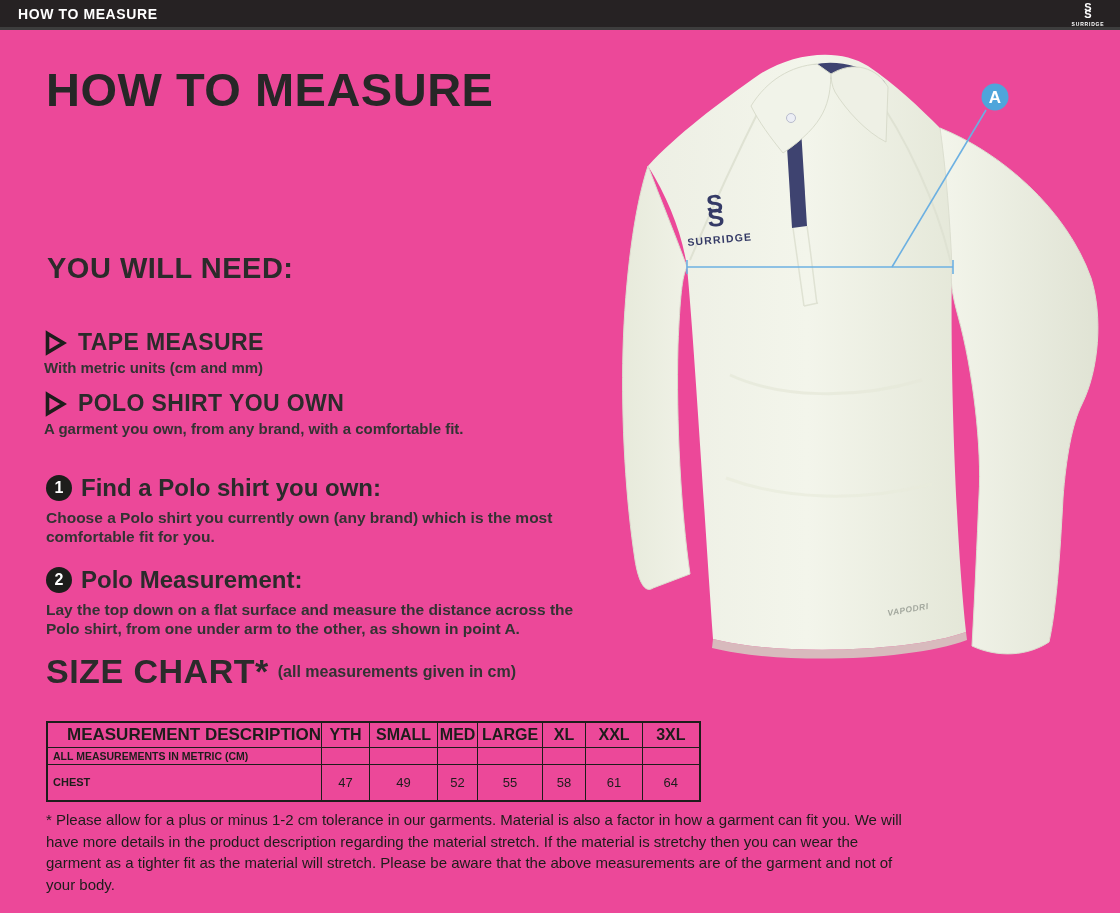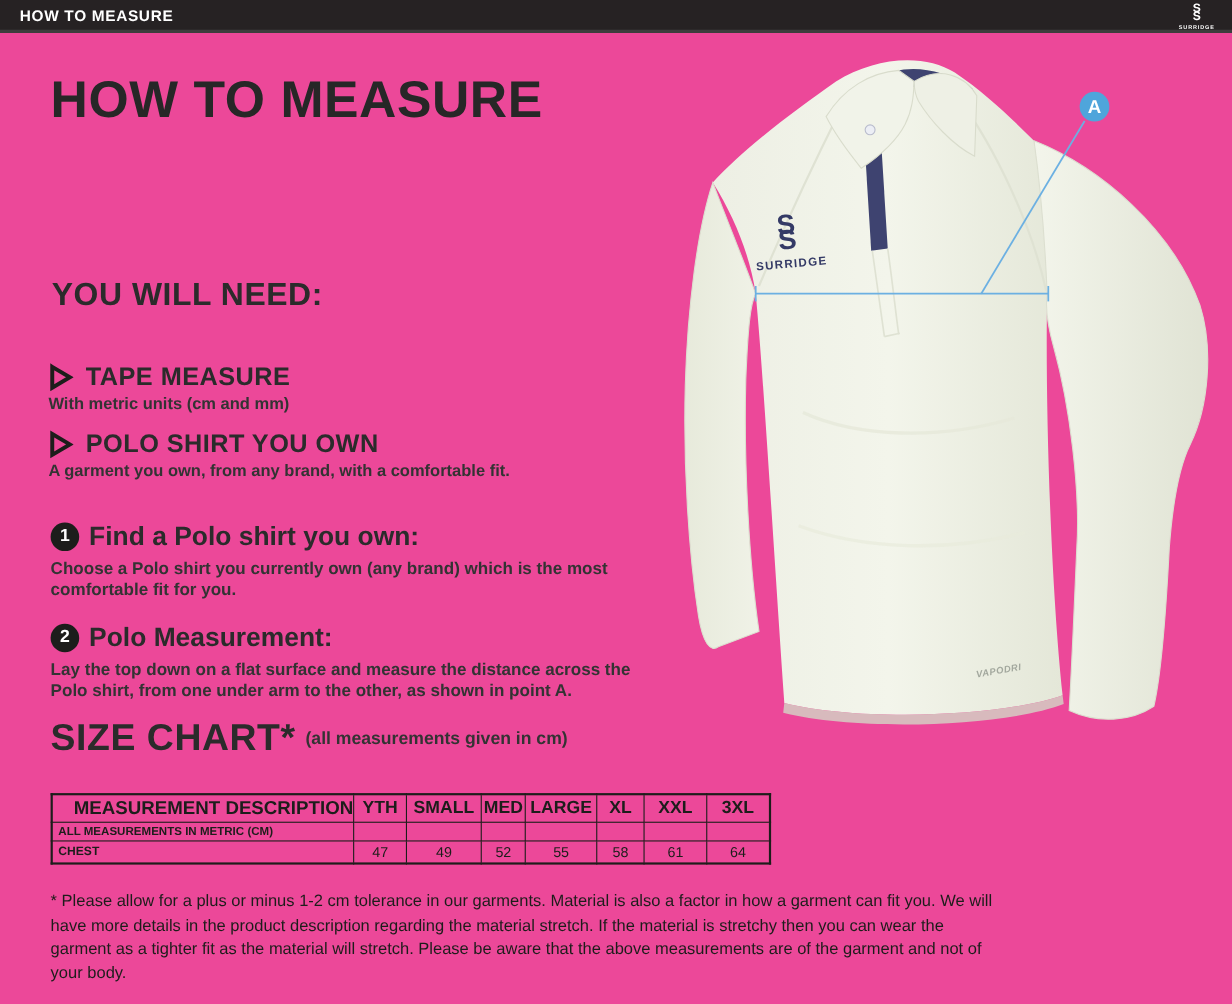--- a/index.html
+++ b/index.html
@@ -53,21 +53,21 @@
   }
   .size-table td,.size-table th{
     border:1.4px solid #1d1d1b;padding:0;text-align:center;vertical-align:middle;
     overflow:hidden;white-space:nowrap;
   }
   .size-table .hrow{height:25px;}
   .size-table .hrow th{font-size:16px;font-weight:bold;}
   .size-table .hrow th.first{font-size:17px;text-align:left;padding-left:19px;margin-top:40px;}
   .size-table .mrow{height:17px;margin-top:10px;}
   .size-table .mrow td.first{font-size:10.5px;font-weight:bold;text-align:left;padding-left:5px;}
-  .size-table .crow{height:21px;margin-top:28px;}
+  .size-table .crow{height:37px;margin-top:28px;}
   .size-table .crow td.first{font-size:11px;font-weight:bold;text-align:left;padding-left:5px;}
   .size-table .crow td{font-size:13px;}
   .footnote{
     position:absolute;left:46px;top:809px;width:868px;font-size:15px;line-height:21.5px;color:#1d1d1b;
   }
   
   .diagram{position:absolute;left:620px;top:40px;width:500px;height:640px;}
   .mline{stroke:#6cb0e2;stroke-width:1.6;}
   .badge-text{fill:#ffffff;font-weight:bold;font-size:17px;font-family:"Liberation Sans",sans-serif;}
   .svg-text{font-family:"Liberation Sans",sans-serif;}

